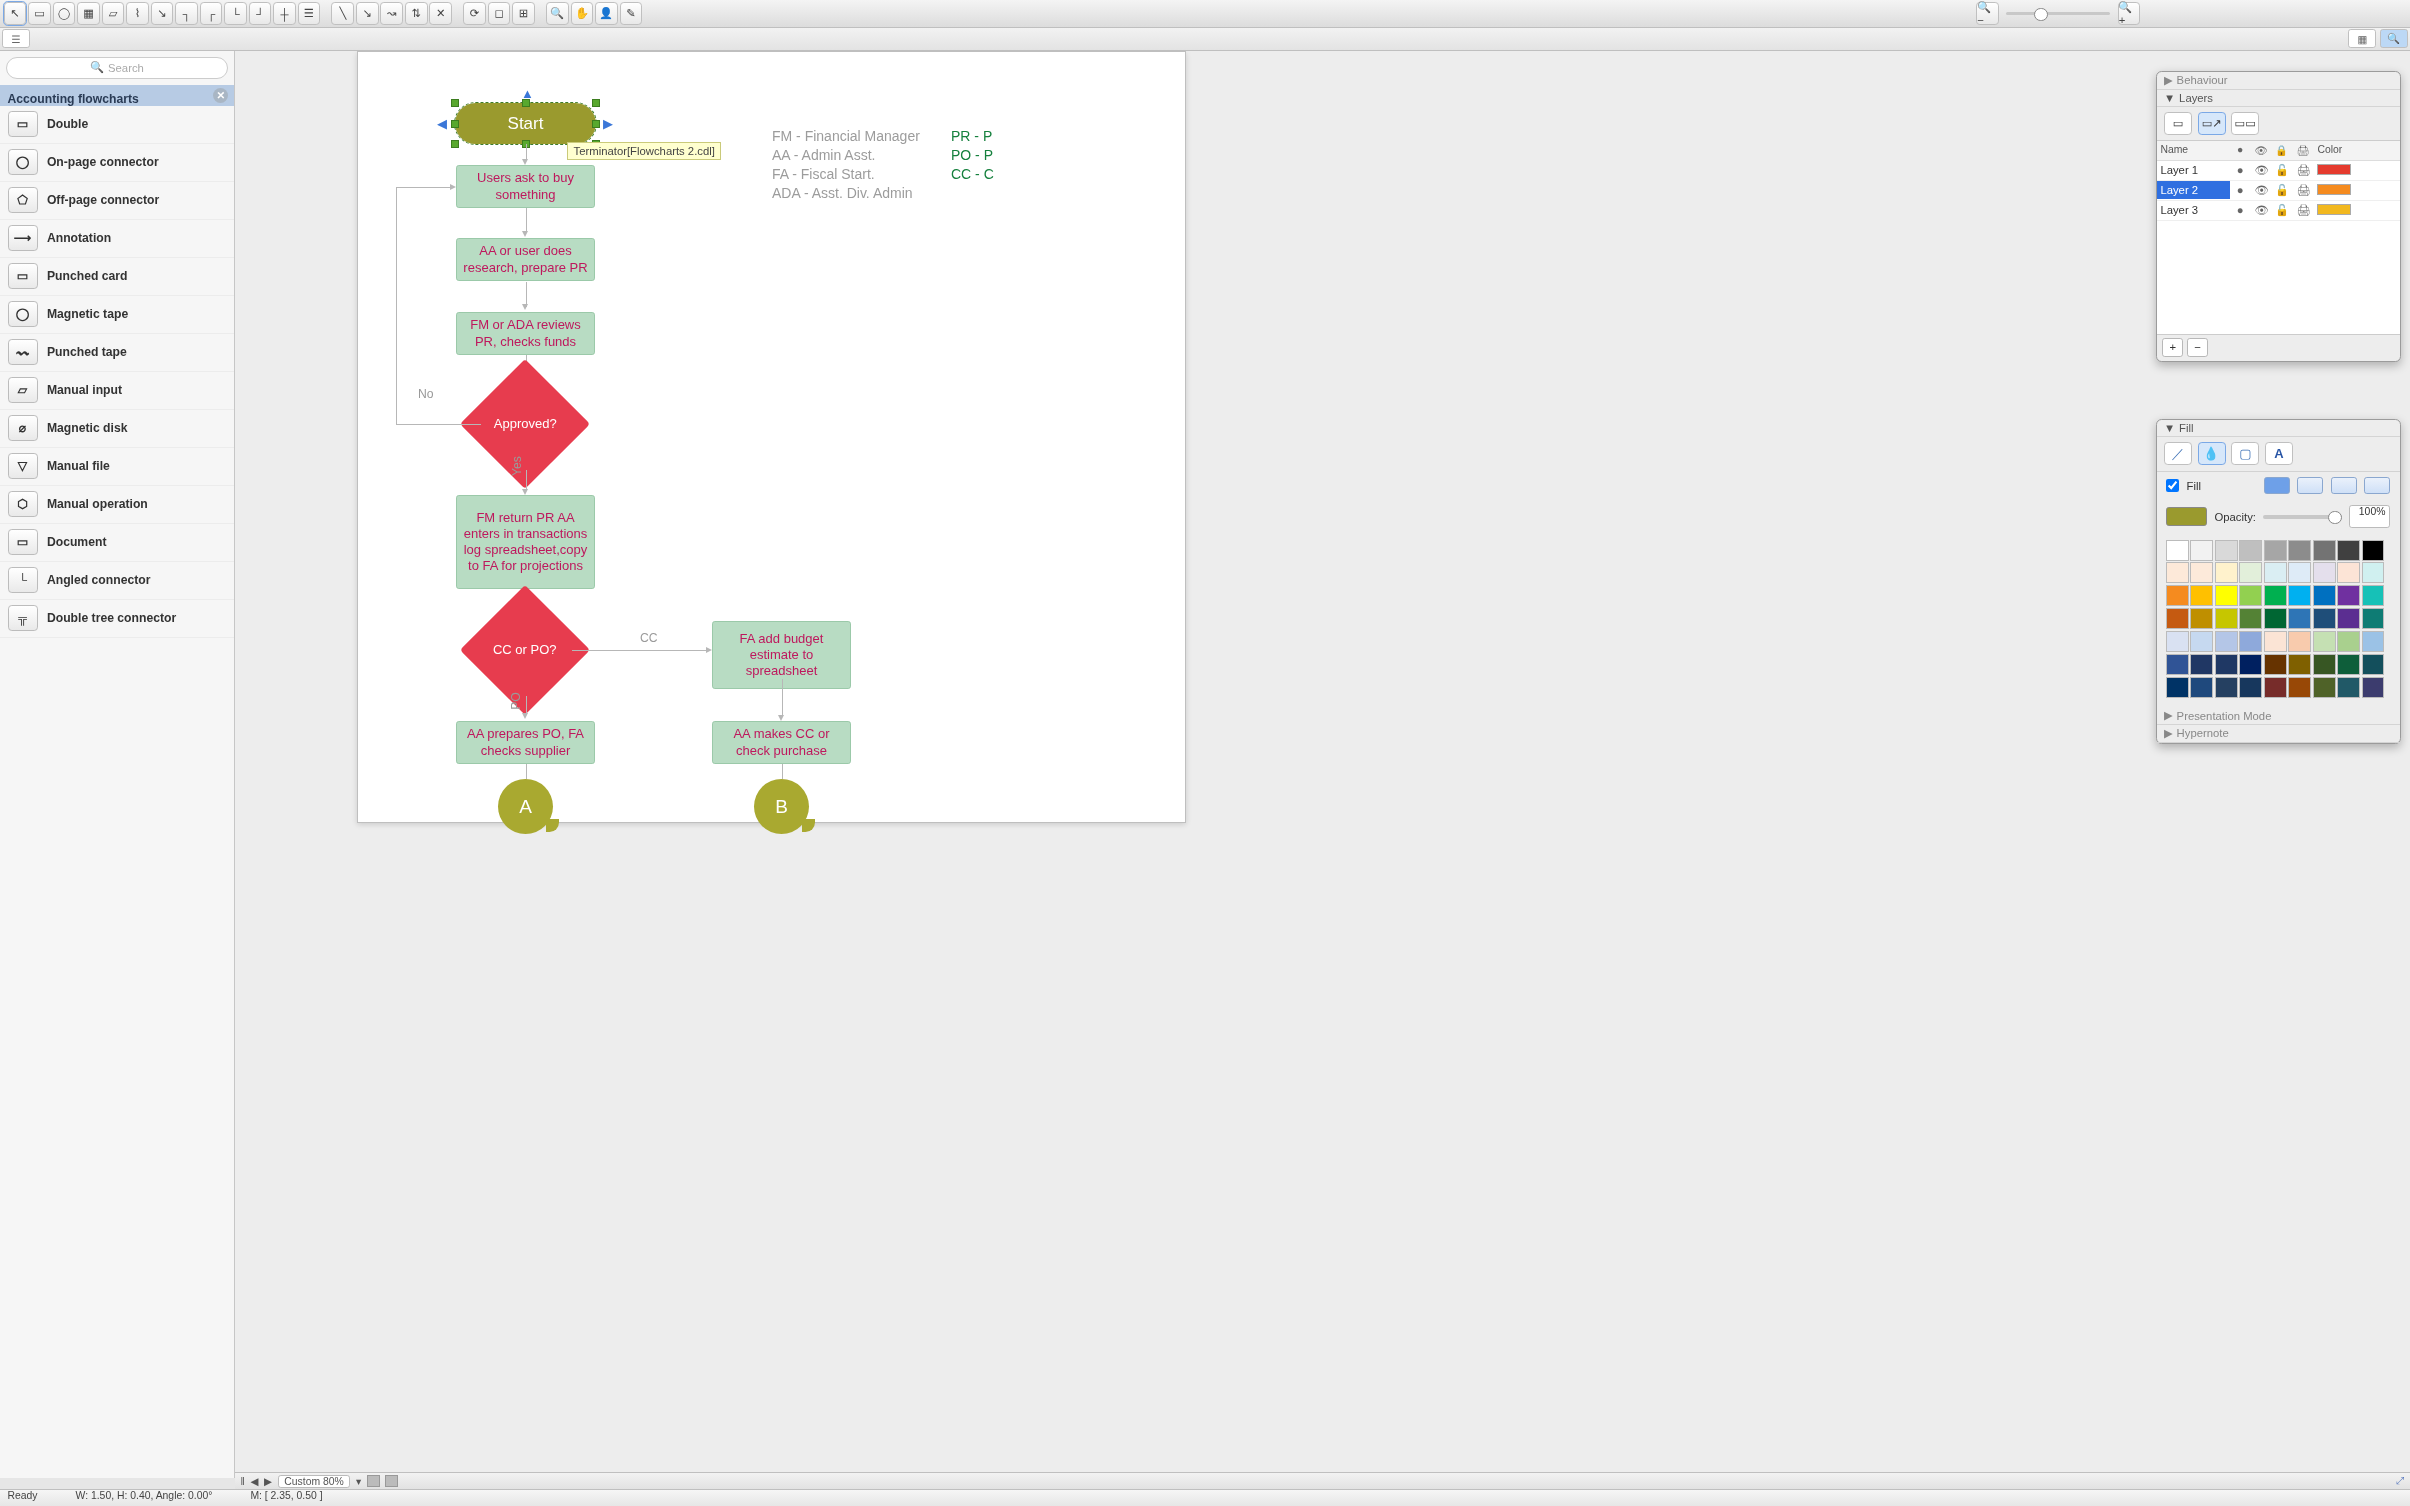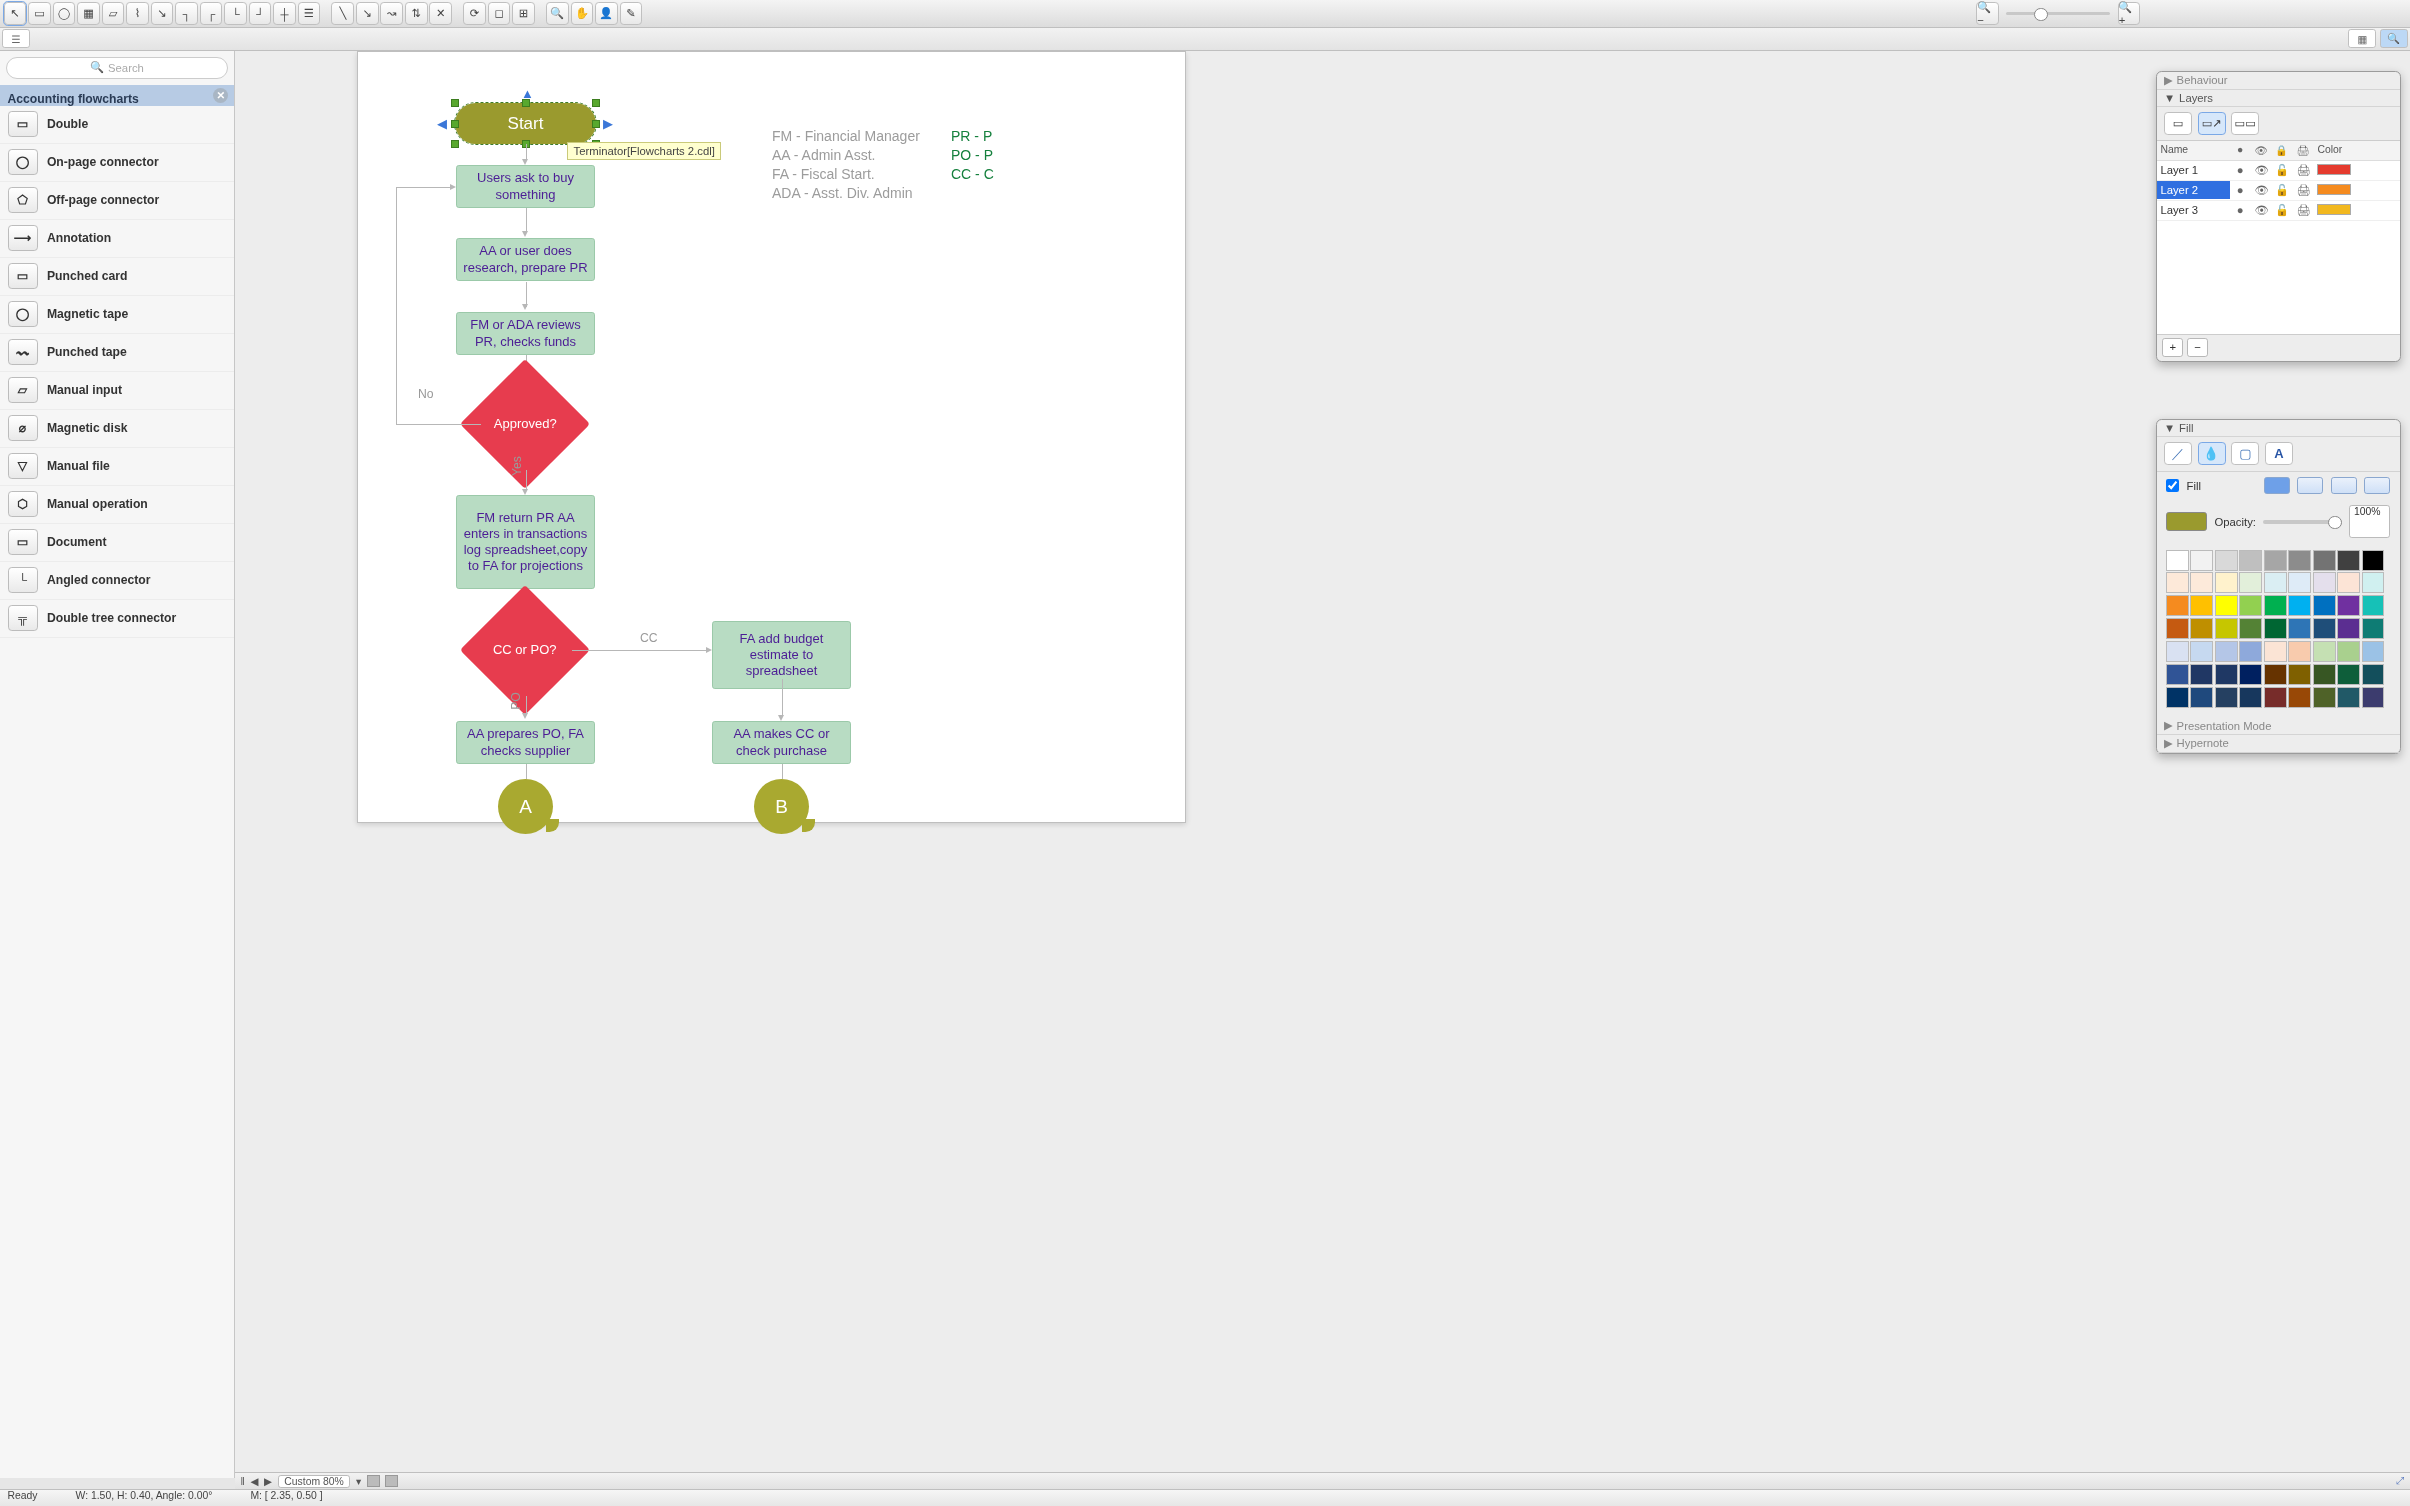--- a/index.html
+++ b/index.html
@@ -74,21 +74,21 @@
     background:#ededed; overflow:hidden;
   }
   .sheet {
     position:absolute; left:122px; top:0; width:829px; height:772px;
     background:#fff; border:0.9px solid #bfbfbf; box-shadow:0 1.9px 5.6px rgba(0,0,0,.15);
   }
   .node {
     position:absolute; display:flex; align-items:center; justify-content:center;
     text-align:center; font-size:13px; line-height:1.25; padding:5.6px;
   }
-  .proc { background:#b8dcc3; border:0.9px solid #9bc9a9; border-radius:2.8px; color:#4c1d95; width:139px; }
+  .proc { background:#b8dcc3; border:0.9px solid #9bc9a9; border-radius:2.8px; color:#be185d; width:139px; }
   .term { width:141px; height:41px; border-radius:21px; background:#9a9a2e; color:#fff; font-size:17px; }
   .term.sel { outline:1.9px dashed #3e7d2c; }
   .diamond {
     width:132px; height:66px; background:#e73c4e; color:#fff; transform:rotate(45deg);
     border-radius:3.8px;
   }
   .diamond span{ transform:rotate(-45deg); display:block; font-size:13px; }
   .circ {
     width:55px; height:55px; border-radius:50%; background:#a9a930; color:#fff; font-size:19px;
     display:flex; align-items:center; justify-content:center; position:absolute;
@@ -144,21 +144,21 @@
   .fill-panel{ top:419px; width:245px; }
   .fill-tabs{ display:flex; gap:5.6px; padding:5.6px 7.5px; border-bottom:0.9px solid #d2d2d2;}
   .fill-tabs .ft{ width:28px; height:22.6px; border:0.9px solid #c0c0c0; border-radius:3.8px; background:#fff; display:flex; align-items:center; justify-content:center; color:#3b6fb5; font-size:13px;}
   .fill-tabs .ft.sel{ background:#d6e7fa; border-color:#7aa8e6; }
   .fill-row{ display:flex; align-items:center; gap:7.5px; padding:5.6px 9.4px;}
   .segbtn{ width:26px; height:17px; border:0.9px solid #8aa7cf; background:linear-gradient(#eaf1fb,#cfe0f7); border-radius:2.8px; }
   .segbtn.sel{ background:#6ea0e8; }
   .fill-swatch{ width:41px; height:19px; background:#9a9a2e; border:0.9px solid #888; border-radius:2.8px;}
   .op-slider{ flex:1; height:3.8px; background:#c8c8c8; border-radius:1.9px; position:relative;}
   .op-slider::after{content:""; position:absolute; right:0; top:-3.8px; width:11.3px;height:11.3px;border-radius:50%;background:#fff;border:0.9px solid #888;}
-  .op-val{ width:41px; height:33px; border:0.9px solid #bbb; background:#fff; padding:0 3.8px; font-size:10.4px; border-radius:2.8px;}
+  .op-val{ width:41px; height:23px; border:0.9px solid #bbb; background:#fff; text-align:right; padding:0 3.8px; font-size:10.4px; border-radius:2.8px;}
   .palette{ display:grid; grid-template-columns:repeat(9,22.6px); grid-auto-rows:21px; gap:1.9px; padding:5.6px 9.4px 9.4px;}
   .palette div{ border:0.9px solid #bbb; }
 
   
   .bottom-toolbar{
     position:absolute; left:235px; right:0; bottom:17px; height:17px;
     background:linear-gradient(#f2f2f2,#e2e2e2); border-top:0.9px solid #bfbfbf;
     display:flex; align-items:center; gap:5.6px; padding:0 5.6px; font-size:10.4px; color:#555;
   }
   .statusbar{

